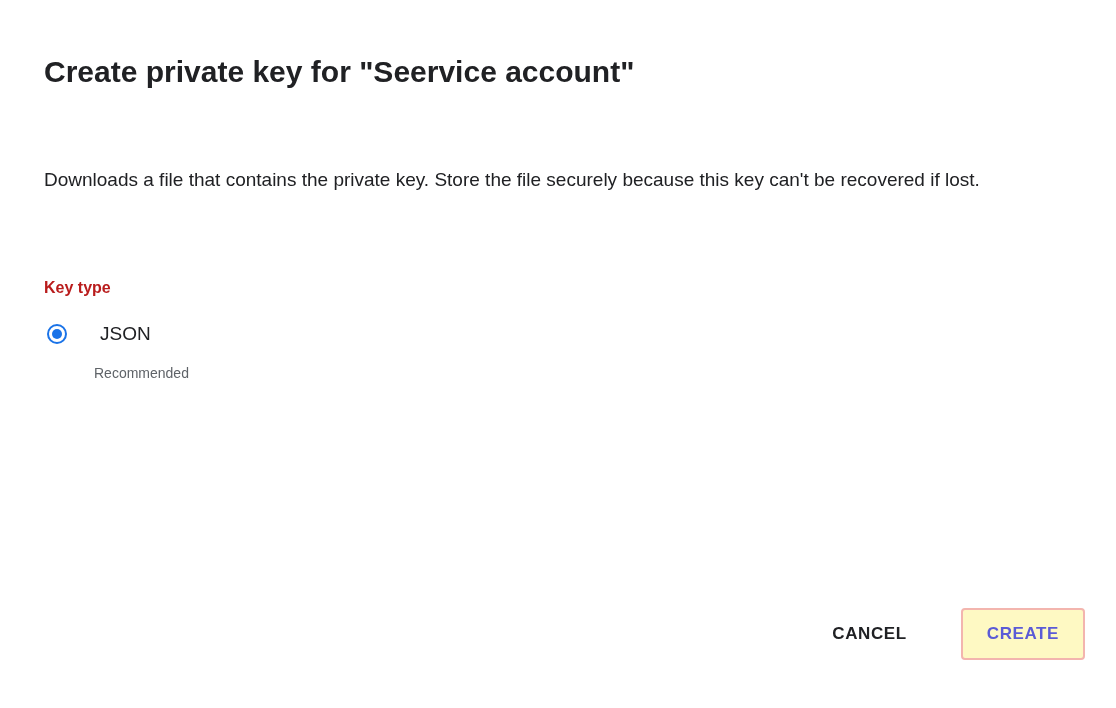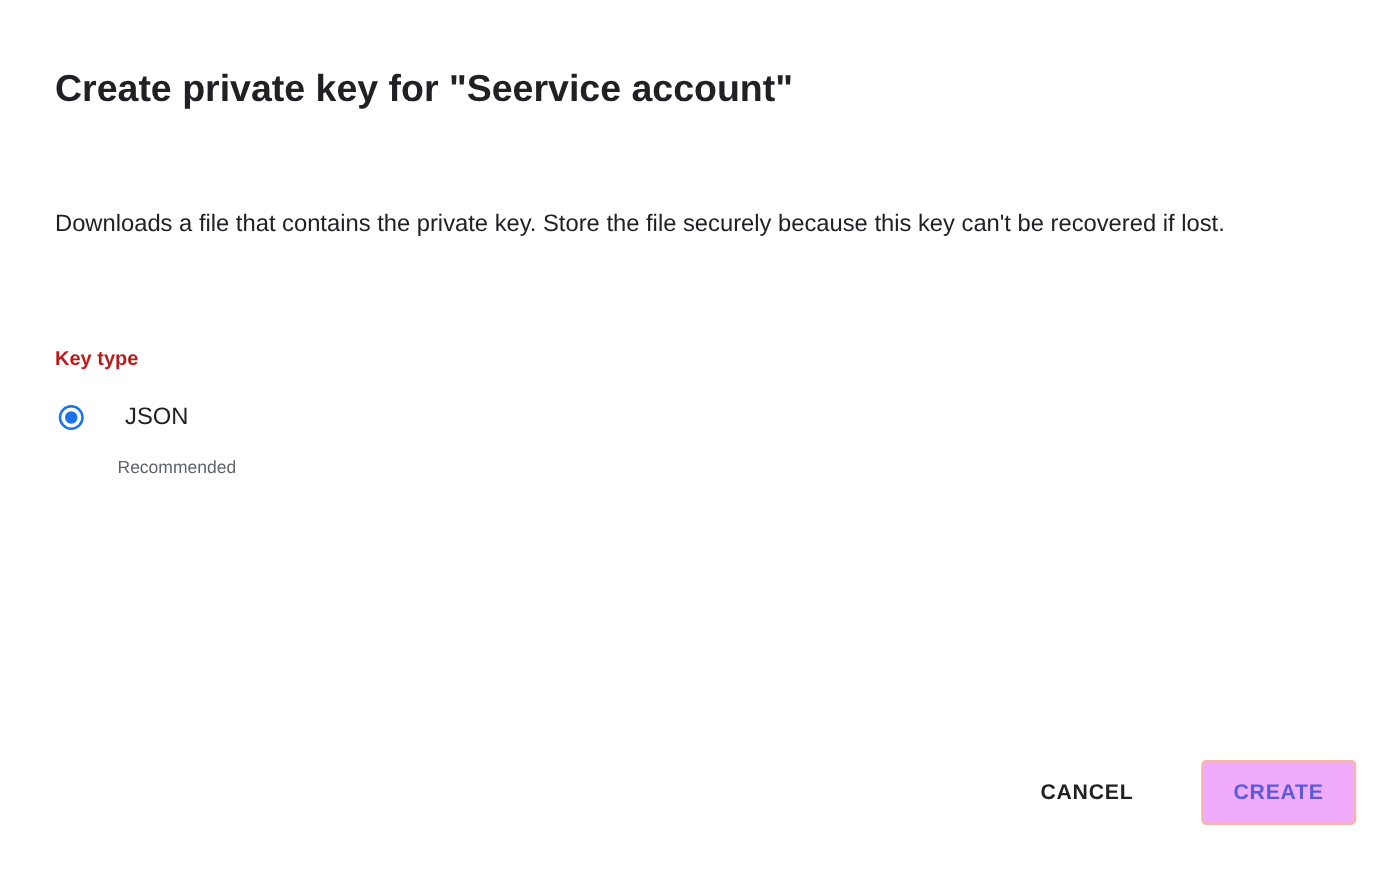--- a/index.html
+++ b/index.html
@@ -117,21 +117,21 @@
     border: none;
     padding: 10px 16px;
     cursor: pointer;
     font-family: "Liberation Sans", sans-serif;
   }
   .btn-create {
     font-size: 17px;
     font-weight: bold;
     letter-spacing: 0.6px;
     color: #5b5bd6;
-    background: #f0abfc;
+    background: #fef9c3;
     border: 2px solid #f3b5ae;
     border-radius: 4px;
     padding: 14px 24px;
     margin-left: 38px;
     cursor: pointer;
     font-family: "Liberation Sans", sans-serif;
   }
 </style>
 </head>
 <body>

